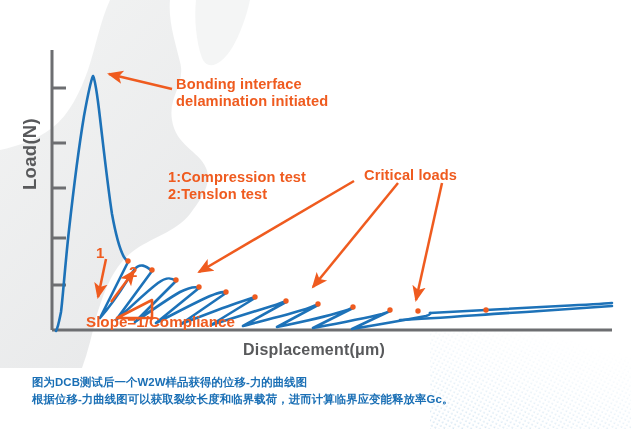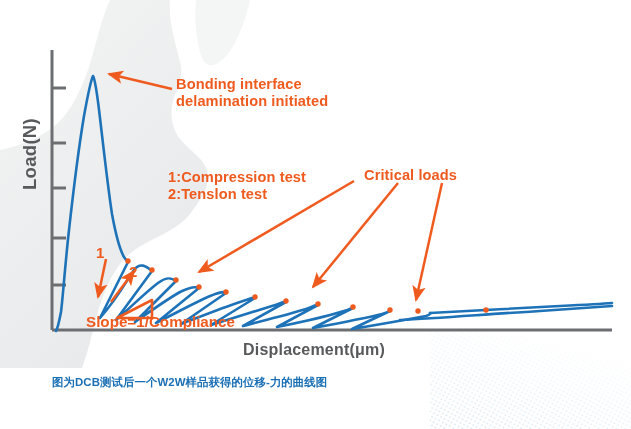--- a/index.html
+++ b/index.html
@@ -5,21 +5,21 @@
   html,body{margin:0;padding:0;}
   body{
     width:631px;height:429px;overflow:hidden;position:relative;
     background:#ffffff;
     font-family:"Liberation Sans","DejaVu Sans",sans-serif;
   }
   #root{position:absolute;inset:0;width:631px;height:429px;}
   .layer{position:absolute;inset:0;width:631px;height:429px;}
   #figure-svg{display:block;}
   .cap{
-    position:absolute;left:52px;top:374px;width:560px;
+    position:absolute;left:32px;top:374px;width:560px;
     font-size:11.4px;font-weight:bold;line-height:16.5px;
     color:#1a6fb5;letter-spacing:0.1px;white-space:nowrap;
   }
   .cap div{display:block;}
 </style>
 </head>
 <body>
 
 <div id="root">
 
@@ -144,15 +144,16 @@
 
       <text x="86" y="327" font-size="15.2" letter-spacing="0">Slope=1/Compliance</text>
 
       <text x="96" y="258" font-size="15">1</text>
       <text x="129" y="277" font-size="15">2</text>
     </g>
   </svg>
 
   <div class="cap">
     <div>图为DCB测试后一个W2W样品获得的位移-力的曲线图</div>
+    <div>根据位移-力曲线图可以获取裂纹长度和临界载荷，进而计算临界应变能释放率Gc。</div>
   </div>
 
 </div>
 
 </body></html>

